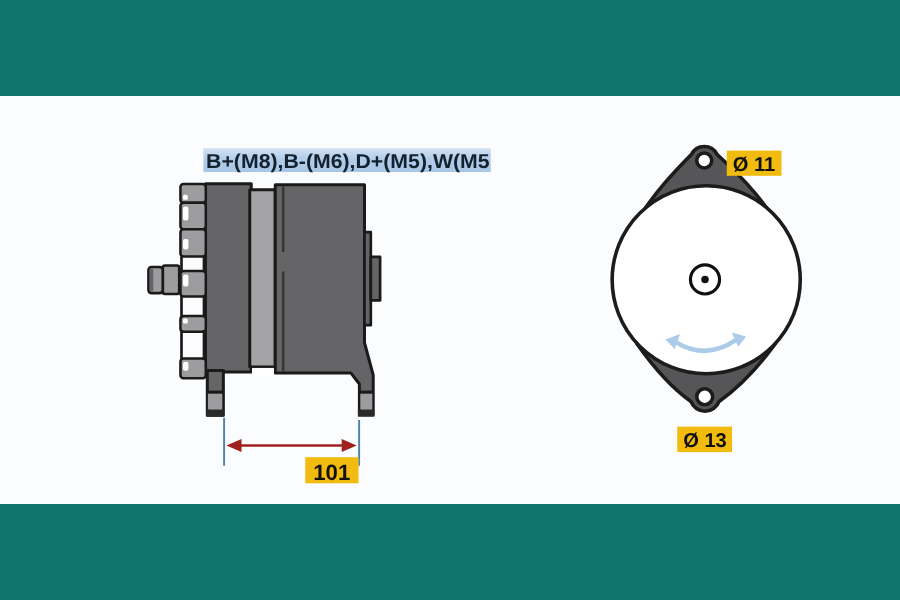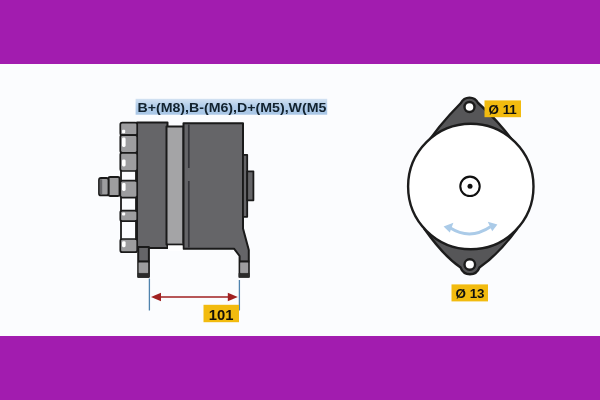--- a/index.html
+++ b/index.html
@@ -1,16 +1,16 @@
 <!DOCTYPE html>
 <html><head>
 <meta charset="utf-8">
 <style>
   html,body{margin:0;padding:0;background:#ffffff;}
-  #canvas{position:relative;width:600px;height:400px;background:#a21caf;overflow:hidden;}
+  #canvas{position:relative;width:600px;height:400px;background:#0f766e;overflow:hidden;}
   svg{display:block;filter:blur(0.4px);}
   text{font-family:"Liberation Sans",sans-serif;}
 </style>
 </head>
 <body>
 <div id="canvas">
 <svg width="600" height="400" viewBox="0 0 600 400">
   <rect x="0" y="64" width="600" height="272" fill="#fbfcfe"></rect>
 
   <g stroke-linejoin="round">

